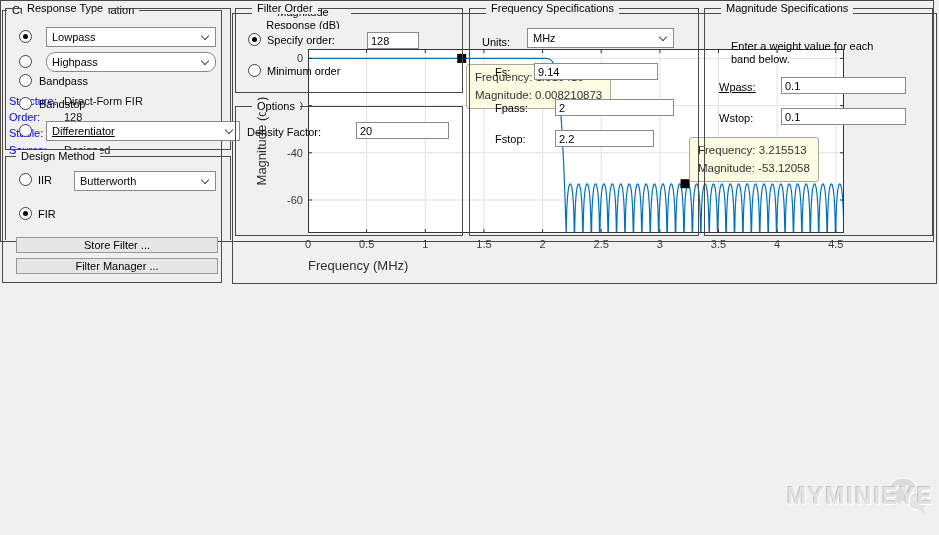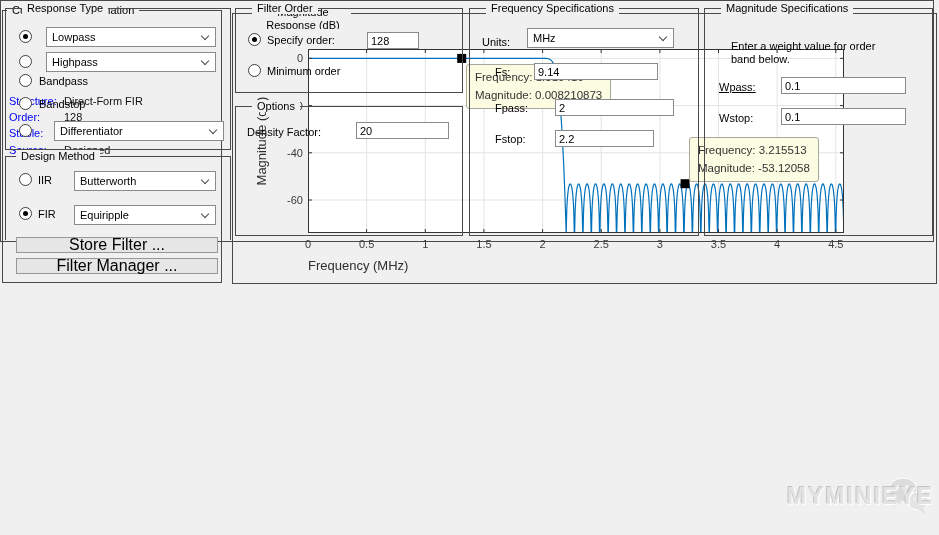--- a/index.html
+++ b/index.html
@@ -22,21 +22,21 @@
     top:-8px; left:22px; width:96px; height:23px; overflow:hidden;
     text-align:center; line-height:12.5px; background:#f0f0f0; font-size:11px;
   }
   #bottom-panel { left:2px; top:292px; width:934px; height:242px; border:1px solid #4a4a4a; background:#f0f0f0; }
   
   .inf-label { position:absolute; left:6px; color:#0000ff; }
   .inf-value { position:absolute; left:61px; color:#111; }
   
   .btn {
     position:absolute; left:13px; width:202px; height:16px;
-    background:#e6e6e6; border:1px solid #979797; font-size:16px;
+    background:#e6e6e6; border:1px solid #979797; font-size:11px;
     line-height:14px; text-align:center; color:#000; cursor:default;
   }
   
   .radio { position:absolute; width:13px; height:13px; border:1px solid #404040; border-radius:50%; background:#fff; }
   .radio.checked::after { content:""; position:absolute; left:3px; top:3px; width:5px; height:5px; border-radius:50%; background:#000; }
   
   .dd { position:absolute; height:20px; background:#fff; border:1px solid #8a8a8a; font-size:11px; line-height:18px; padding-left:5px; color:#000; }
   .dd .chev { position:absolute; right:7px; top:5px; width:6px; height:6px; border-right:1.2px solid #4a4a4a; border-bottom:1.2px solid #4a4a4a; transform:rotate(45deg); }
   
   .tin { position:absolute; height:17px; background:#fff; border:1px solid #8a8a8a; font-size:11px; padding:0 3px; font-family:"Liberation Sans",sans-serif; color:#000; }
@@ -163,49 +163,45 @@
 <div id="bottom-panel">
 
   <div class="grp" style="left:5px; top:8px; width:226px; height:142px;">
     <span class="legend">Response Type</span>
     <div class="radio checked" style="left:13px; top:21px;"></div>
     <div class="dd" style="left:40px; top:18px; width:170px;">
       <span>Lowpass</span>
       <span class="chev"></span>
     </div>
     <div class="radio" style="left:13px; top:46px;"></div>
-    <div class="dd" style="left:40px; top:43px; width:170px;">
+    <div class="dd" style="left:40px; top:43px; width:170px;border-radius:9px;">
       <span>Highpass</span>
       <span class="chev"></span>
     </div>
     <div class="radio" style="left:13px; top:65px;"></div>
     <span class="lbl" style="left:33px; top:66px;">Bandpass</span>
     <div class="radio" style="left:13px; top:88px;"></div>
     <span class="lbl" style="left:33px; top:89px;">Bandstop</span>
     <div class="radio" style="left:13px; top:115px;"></div>
-    <div class="dd" style="left:48px; top:112px; width:170px;">
+    <div class="dd" style="left:40px; top:112px; width:194px;text-decoration:underline;">
       <span>Differentiator</span>
       <span class="chev"></span>
     </div>
   </div>
 
   <div class="grp" style="left:5px; top:156px; width:226px; height:84px; border-bottom:none;">
     <span class="legend" style="left:10px">Design Method</span>
     <div class="radio" style="left:13px; top:16px;"></div>
     <span class="lbl" style="left:32px; top:17px;">IIR</span>
     <div class="dd" style="left:68px; top:14px; width:142px;">
       <span>Butterworth</span>
       <span class="chev"></span>
     </div>
     <div class="radio checked" style="left:13px; top:50px;"></div>
     <span class="lbl" style="left:32px; top:51px;">FIR</span>
-    <div class="dd" style="left:68px; top:48px; width:142px;">
-      <span>Equiripple</span>
-      <span class="chev"></span>
-    </div>
   </div>
 
   <div class="grp" style="left:235px; top:8px; width:228px; height:85px;">
     <span class="legend">Filter Order</span>
     <div class="radio checked" style="left:12px; top:24px;"></div>
     <span class="lbl" style="left:31px; top:25px;">Specify order:</span>
     <input class="tin" style="left: 131px; top: 23px; width: 52px;" value="128">
     <div class="radio" style="left:12px; top:55px;"></div>
     <span class="lbl" style="left:31px; top:56px;">Minimum order</span>
   </div>
@@ -226,21 +222,21 @@
     <span class="lbl" style="left:25px; top:57px;">Fs:</span>
     <input class="tin" style="left: 64px; top: 54px; width: 124px;" value="9.14">
     <span class="lbl" style="left:25px; top:93px;">Fpass:</span>
     <input class="tin" style="left: 85px; top: 90px; width: 119px;" value="2">
     <span class="lbl" style="left:25px; top:124px;">Fstop:</span>
     <input class="tin" style="left: 85px; top: 121px; width: 99px;" value="2.2">
   </div>
 
   <div class="grp" style="left:704px; top:8px; width:229px; height:228px;">
     <span class="legend">Magnitude Specifications</span>
-    <span class="lbl" style="left:26px; top:31px;">Enter a weight value for order</span>
+    <span class="lbl" style="left:26px; top:31px;">Enter a weight value for each</span>
     <span class="lbl" style="left:26px; top:44px;">band below.</span>
     <span class="lbl" style="left:14px; top:72px;text-decoration:underline;">Wpass:</span>
     <input class="tin" style="left: 76px; top: 68px; width: 125px;" value="0.1">
     <span class="lbl" style="left:14px; top:103px;">Wstop:</span>
     <input class="tin" style="left: 76px; top: 99px; width: 125px;" value="0.1">
   </div>
 </div>
 
 <div id="watermark">
   <svg width="44" height="40" viewBox="0 0 44 40">

